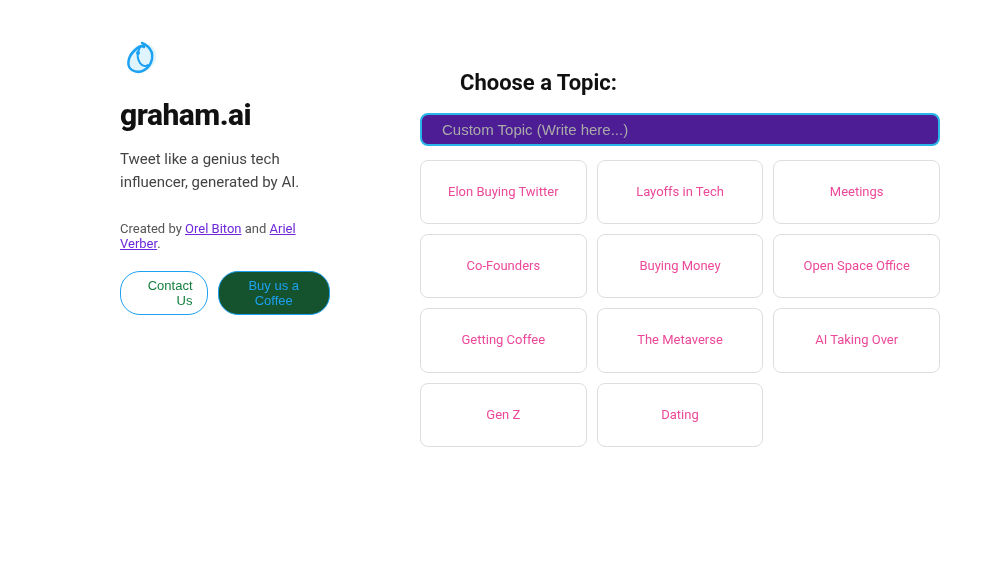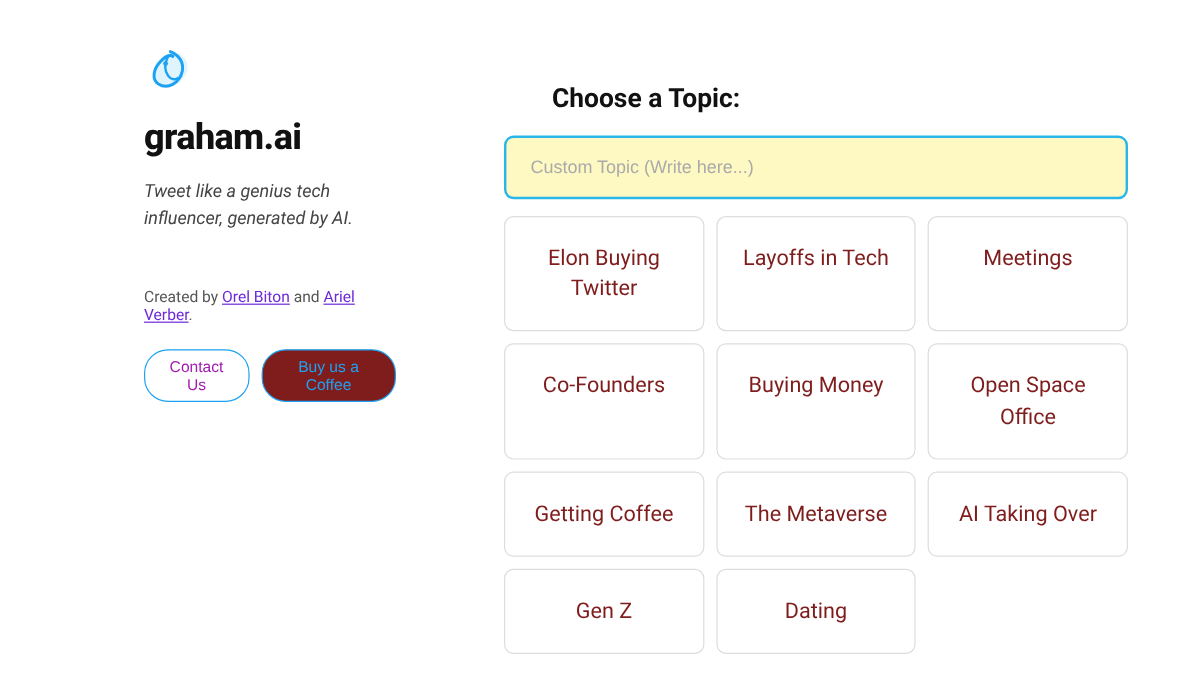--- a/index.html
+++ b/index.html
@@ -37,23 +37,22 @@
       font-weight: 800;
       color: #111;
       margin-bottom: 16px;
       letter-spacing: -0.5px;
     }
 
     .tagline {
       font-size: 15px;
       color: #444;
       line-height: 1.5;
-      margin-bottom: 48px;
+      margin-bottom: 28px;
       max-width: 220px;
-      font-style: italic;
     }
 
     .credits {
       font-size: 13px;
       color: #555;
       margin-bottom: 16px;
     }
 
     .credits a {
       color: #6d28d9;
@@ -65,31 +64,32 @@
       display: flex;
       gap: 10px;
       margin-top: 4px;
     }
 
     .btn-contact {
       padding: 6px 14px;
       border: 1.5px solid #1da1f2;
       border-radius: 20px;
       background: #fff;
-      color: #a21caf;
+      color: #15803d;
       font-size: 13px;
       cursor: pointer;
       font-weight: 500;
+      text-align: right;
     }
 
     .btn-coffee {
       padding: 6px 14px;
       border: 1.5px solid #1da1f2;
       border-radius: 20px;
-      background: #7f1d1d;
+      background: #14532d;
       color: #1da1f2;
       font-size: 13px;
       cursor: pointer;
       font-weight: 500;
       text-align: center;
     }
 
     .right-panel {
       flex: 1;
       padding: 70px 60px 40px 40px;
@@ -100,47 +100,47 @@
     .choose-title {
       font-size: 22px;
       font-weight: 700;
       color: #111;
       margin-bottom: 18px;
       margin-left: 40px;
     }
 
     .custom-input {
       width: 100%;
-      padding: 16px 20px;
+      padding: 6px 20px;
       border: 2px solid #29b6e8;
       border-radius: 8px;
       font-size: 15px;
       color: #888;
       outline: none;
       margin-bottom: 14px;
-      background: #fef9c3;
+      background: #4c1d95;
     }
 
     .custom-input::placeholder {
       color: #aaa;
     }
 
     .topics-grid {
       display: grid;
       grid-template-columns: repeat(3, 1fr);
       gap: 10px;
     }
 
     .topic-card {
       border: 1.5px solid #ddd;
       border-radius: 8px;
       padding: 22px 16px;
       text-align: center;
-      font-size: 18px;
-      color: #7f1d1d;
+      font-size: 13px;
+      color: #ec4899;
       cursor: pointer;
       background: #fff;
       font-weight: 400;
       line-height: 1.4;
       transition: border-color 0.15s;
     }
 
     
   </style>
 </head>

